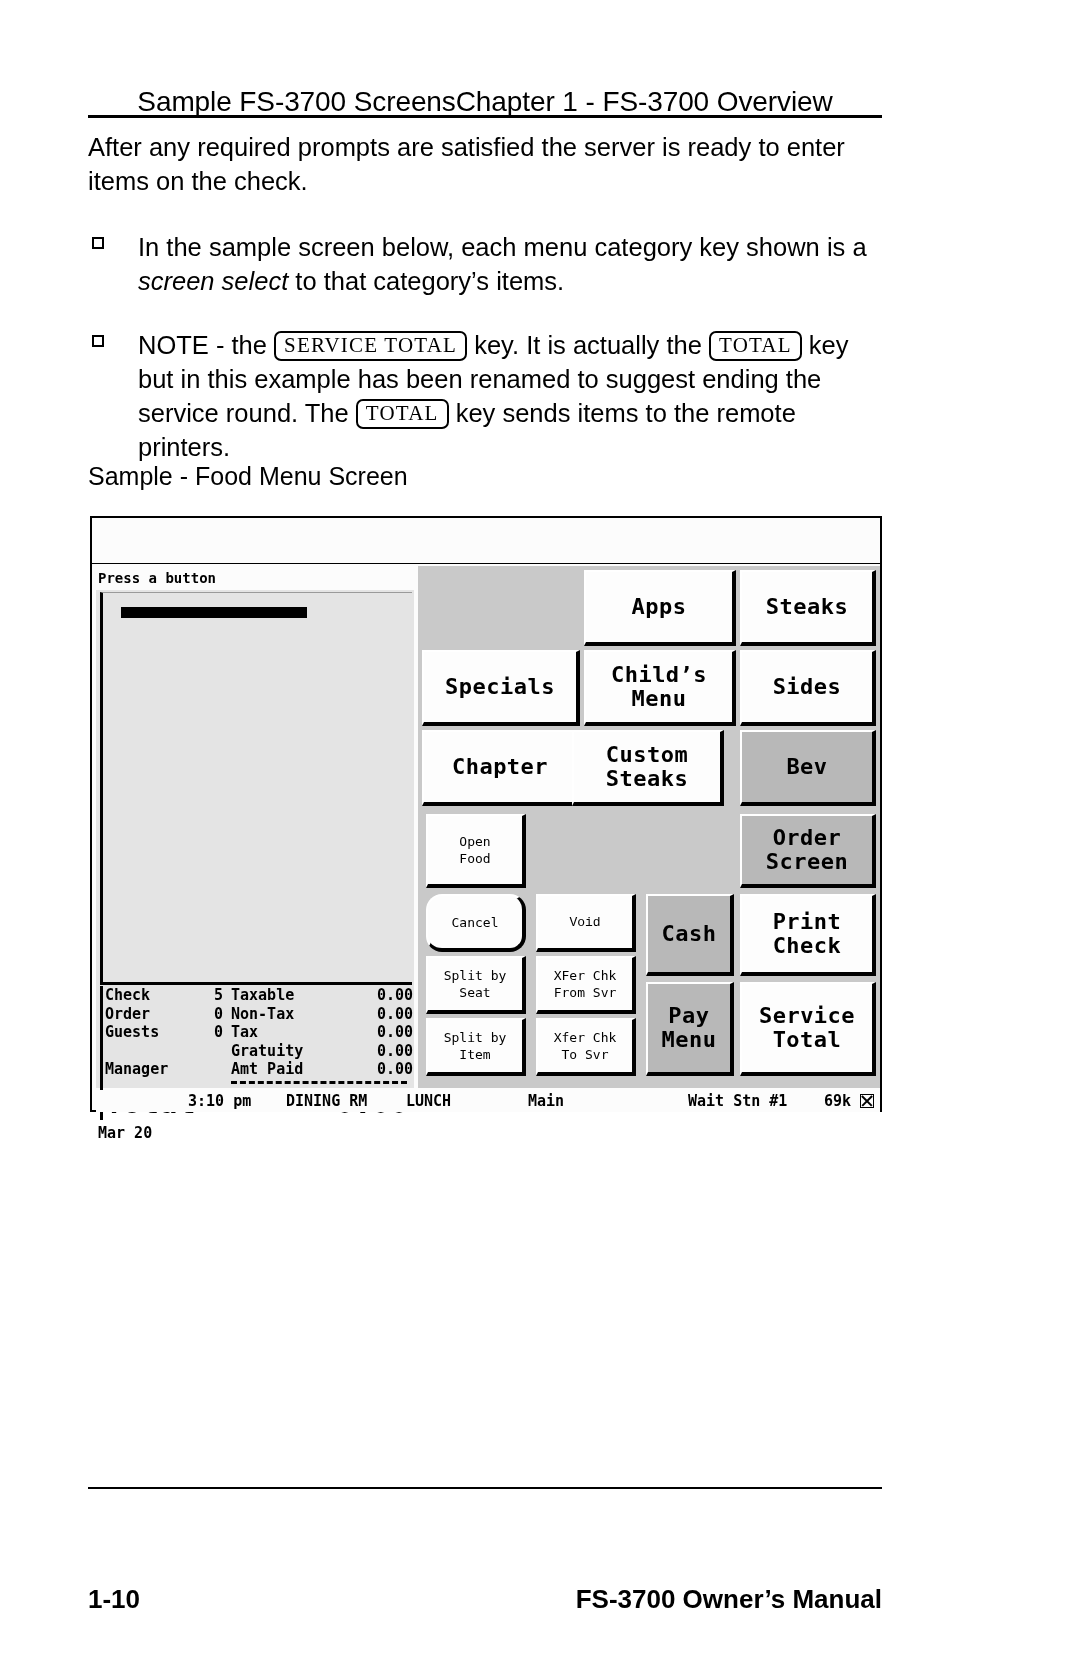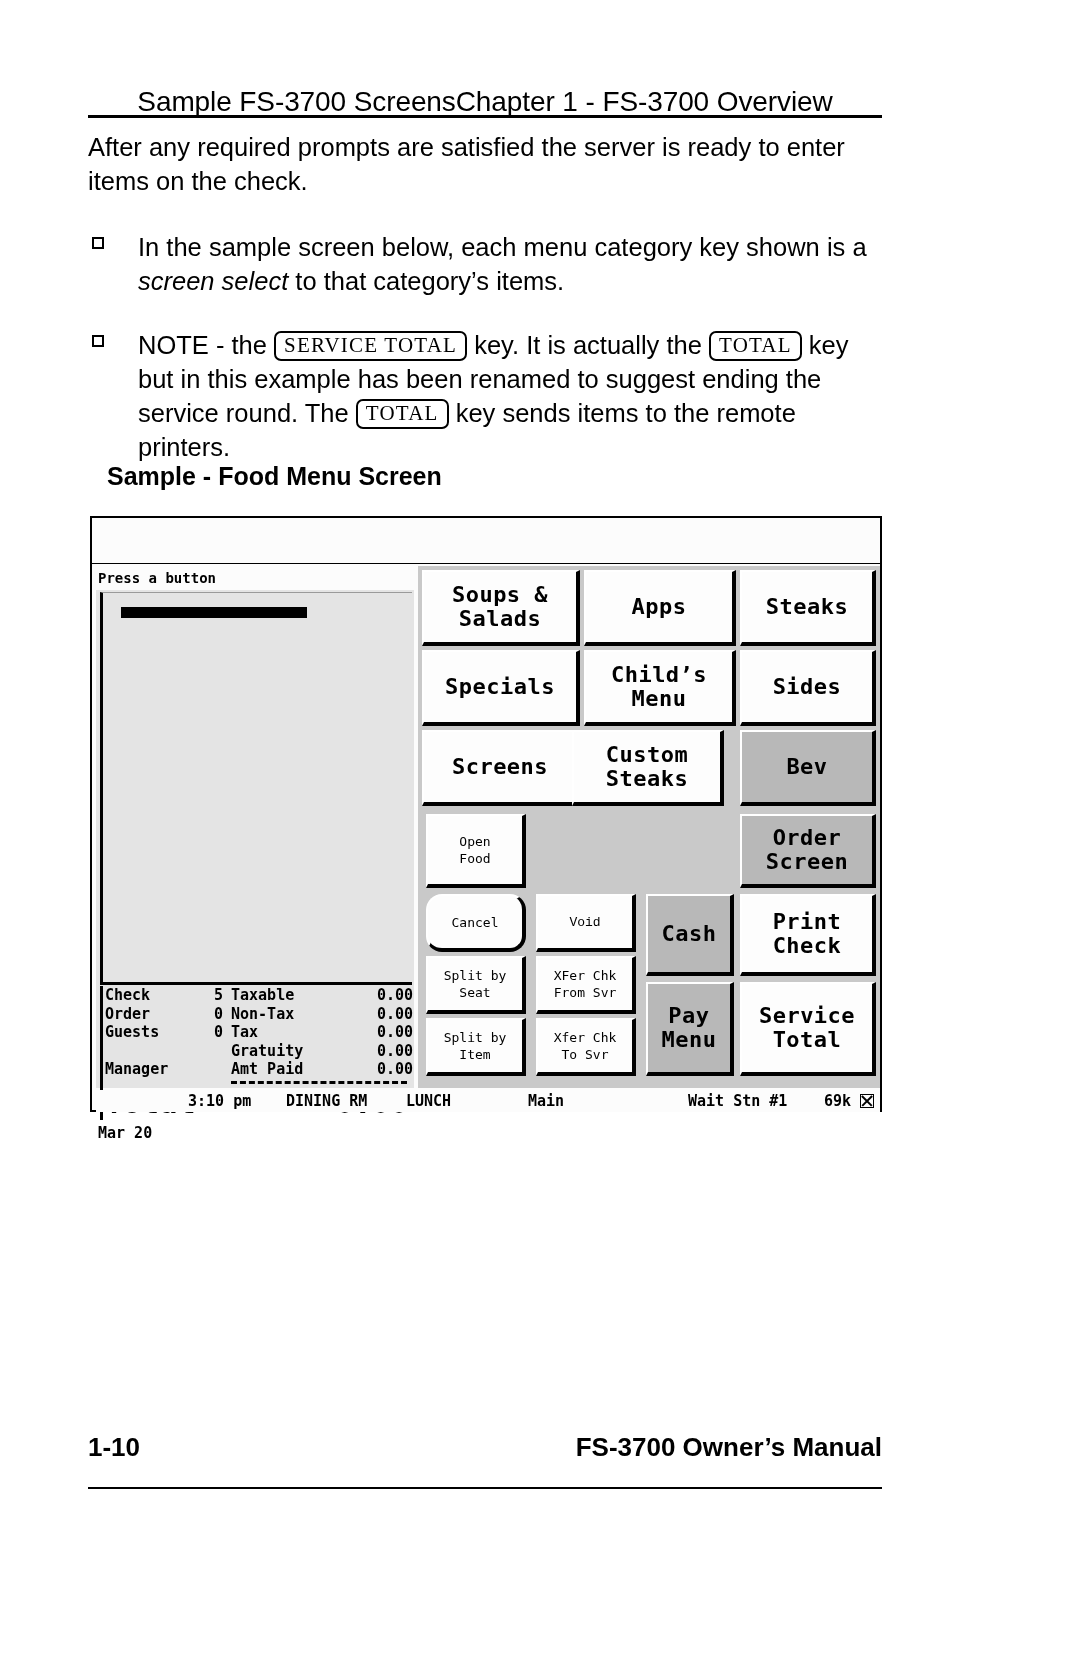--- a/index.html
+++ b/index.html
@@ -90,22 +90,21 @@
     vertical-align: 2px;
     background: #fff;
   }
 
   
   .section-head {
     position: absolute;
     left: 88px;
     top: 462px;
     font-size: 25px;
-    font-weight: bold;
-    margin-left: 19px;
+    font-weight: normal;
   }
 
   
   .pos-frame {
     position: absolute;
     left: 90px;
     top: 516px;
     width: 792px;
     height: 596px;
     border: 2px solid #000;
@@ -284,21 +283,21 @@
     position: absolute;
     left: 88px;
     top: 1487px;
     width: 794px;
     height: 2px;
     background: #000;
   }
   .footer {
     position: absolute;
     left: 88px;
-    top: 1432px;
+    top: 1584px;
     width: 794px;
     display: flex;
     justify-content: space-between;
     align-items: baseline;
   }
   .folio { font-size: 26px; font-weight: bold; }
   .manual-title { font-size: 26px; font-weight: bold; }
 </style>
 </head>
 <body>
@@ -360,31 +359,29 @@
         </div>
         <div class="dashline"></div>
         <div class="grandtotal">
           <span class="gt-label">Total</span><span class="gt-amt">0.00</span>
         </div>
       </div>
     </div>
 
     <div class="keypad">
 
-      <div class="btn big" style="left:4px;  top:4px;   width:158px; height:76px;">Soups &amp;
-Salads</div>
       <div class="btn big" style="left:166px; top:4px;  width:152px; height:76px;">Apps</div>
       <div class="btn big" style="left:322px; top:4px;  width:136px; height:76px;">Steaks</div>
 
       <div class="btn big" style="left:4px;  top:84px;  width:158px; height:76px;">Specials</div>
       <div class="btn big" style="left:166px; top:84px; width:152px; height:76px;">Child’s
 Menu</div>
       <div class="btn big" style="left:322px; top:84px; width:136px; height:76px;">Sides</div>
 
-      <div class="btn big" style="left:4px;  top:164px; width:158px; height:76px;">Screens</div>
+      <div class="btn big" style="left:4px;  top:164px; width:158px; height:76px;">Chapter</div>
       <div class="btn big" style="left:154px; top:164px; width:152px; height:76px;">Custom
 Steaks</div>
       <div class="btn big grey" style="left:322px; top:164px; width:136px; height:76px;">Bev</div>
 
       <div class="btn small" style="left:8px;  top:248px; width:100px; height:74px;">Open
 Food</div>
 
       <div class="btn big grey" style="left:322px; top:248px; width:136px; height:74px;">Order
 Screen</div>
 

